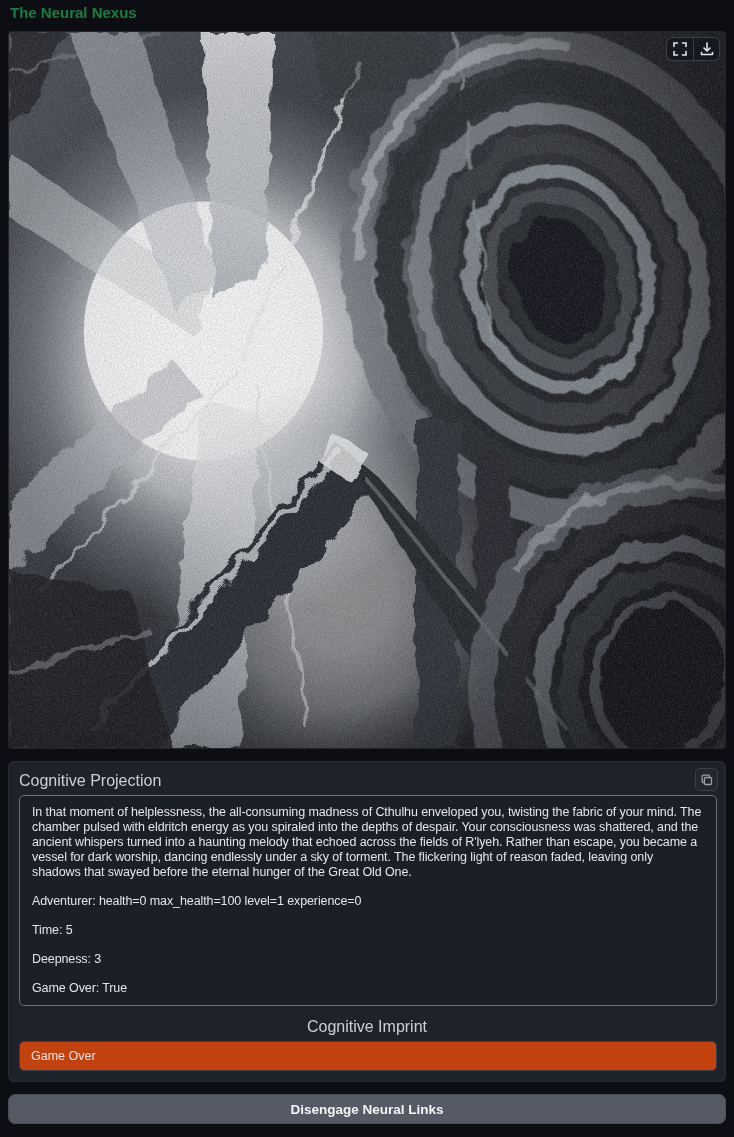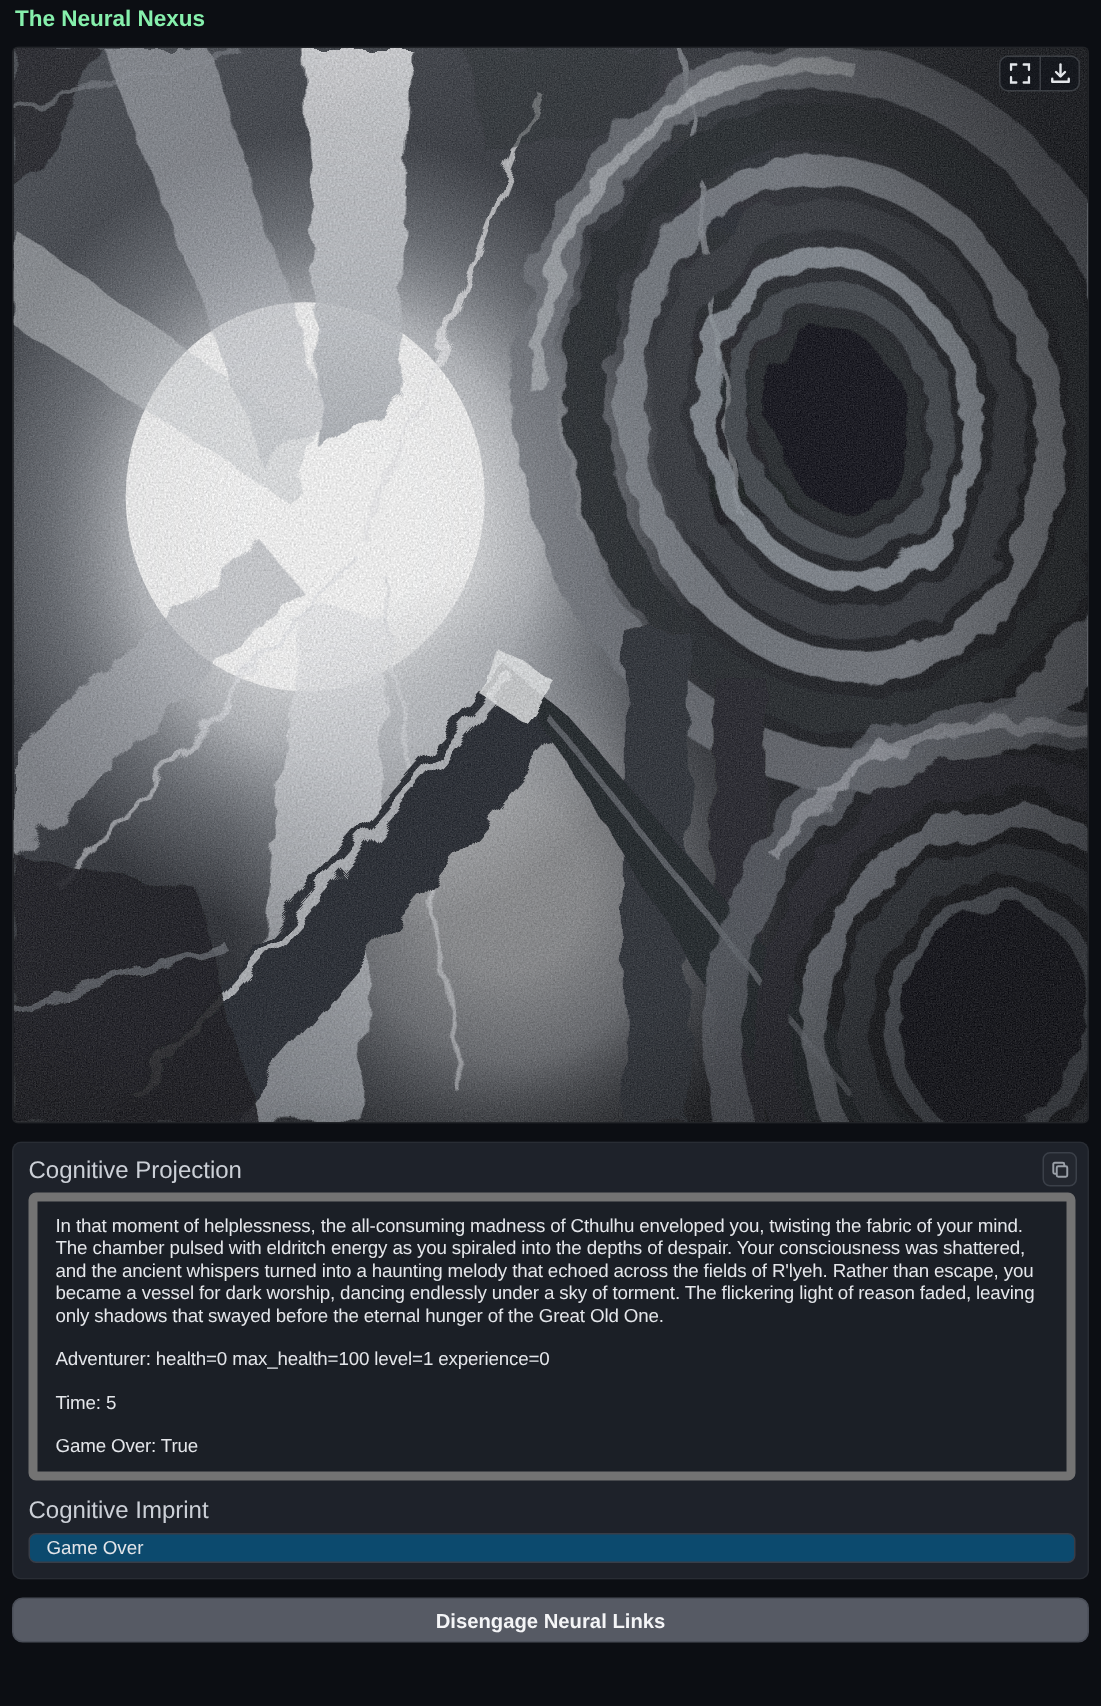--- a/index.html
+++ b/index.html
@@ -4,21 +4,21 @@
 <style>
   * { box-sizing: border-box; margin: 0; padding: 0; }
   html, body { background: #0c0e13; }
   body {
     width: 734px; height: 1137px;
     font-family: "Liberation Sans", "DejaVu Sans", sans-serif;
     color: #e6e8ec; overflow: hidden; position: relative;
   }
   .page-title {
     padding: 4px 10px 0 10px;
-    font-size: 15px; font-weight: 700; color: #86efac;
+    font-size: 15px; font-weight: 700; color: #15803d;
     line-height: 18px;
   }
   .image-block {
     position: relative;
     margin: 9px 8px 0 8px;
     width: 718px; height: 718px;
     border-radius: 4px; overflow: hidden;
     background: #17191d;
     border: 1px solid rgba(255,255,255,0.05);
   }
@@ -53,34 +53,34 @@
     position: absolute; top: 6px; right: 7px;
     width: 23px; height: 23px;
     background: #23272f;
     border: 1px solid #3b4049; border-radius: 5px;
     display: flex; align-items: center; justify-content: center;
     cursor: pointer;
   }
   .textarea-box {
     width: 698px;
     background: #1b1f26;
-    border: 6px solid #737373;
+    border: 1px solid #737373;
     border-radius: 5px;
     padding: 9px 12px 8px 12px;
     color: #e4e6ea;
   }
   .textarea-box p {
     font-size: 12.5px; line-height: 15px; letter-spacing: -0.1px;
     margin-bottom: 14px;
   }
   .textarea-box p:last-child { margin-bottom: 1px; }
-  .imprint-label { margin-top: 13px; }
+  .imprint-label { margin-top: 13px; text-align: center; }
   .input-box {
-    width: 698px; height: 20px;
-    background: #0c4a6e;
+    width: 698px; height: 30px;
+    background: #c2410c;
     border: 1px solid #383d47;
     border-radius: 5px;
     padding: 0 11px;
     font-size: 12.5px; color: #e4e6ea;
     font-family: "Liberation Sans", "DejaVu Sans", sans-serif;
     outline: none; display: block;
   }
   .action-btn {
     margin: 12px 8px 0 8px;
     width: 718px; height: 30px;
@@ -237,20 +237,21 @@
       <g stroke="#9aa0a8" stroke-width="1.3" fill="none">
         <rect x="3.5" y="3.5" width="7" height="7" rx="1"></rect>
         <path d="M8.5 3.5 V2.2 A1 1 0 0 0 7.5 1.2 H2.2 A1 1 0 0 0 1.2 2.2 V7.5 A1 1 0 0 0 2.2 8.5 H3.5"></path>
       </g>
     </svg>
   </button>
   <div class="textarea-box">
     <p>In that moment of helplessness, the all-consuming madness of Cthulhu enveloped you, twisting the fabric of your mind. The chamber pulsed with eldritch energy as you spiraled into the depths of despair. Your consciousness was shattered, and the ancient whispers turned into a haunting melody that echoed across the fields of R'lyeh. Rather than escape, you became a vessel for dark worship, dancing endlessly under a sky of torment. The flickering light of reason faded, leaving only shadows that swayed before the eternal hunger of the Great Old One.</p>
     <p>Adventurer: health=0 max_health=100 level=1 experience=0</p>
     <p>Time: 5</p>
+    <p>Deepness: 3</p>
     <p>Game Over: True</p>
   </div>
   <div class="block-label imprint-label">Cognitive Imprint</div>
   <input class="input-box" type="text" readonly="" value="Game Over" style="">
 </div>
 
 <button class="action-btn">
   <span>Disengage Neural Links</span>
 </button>
 

